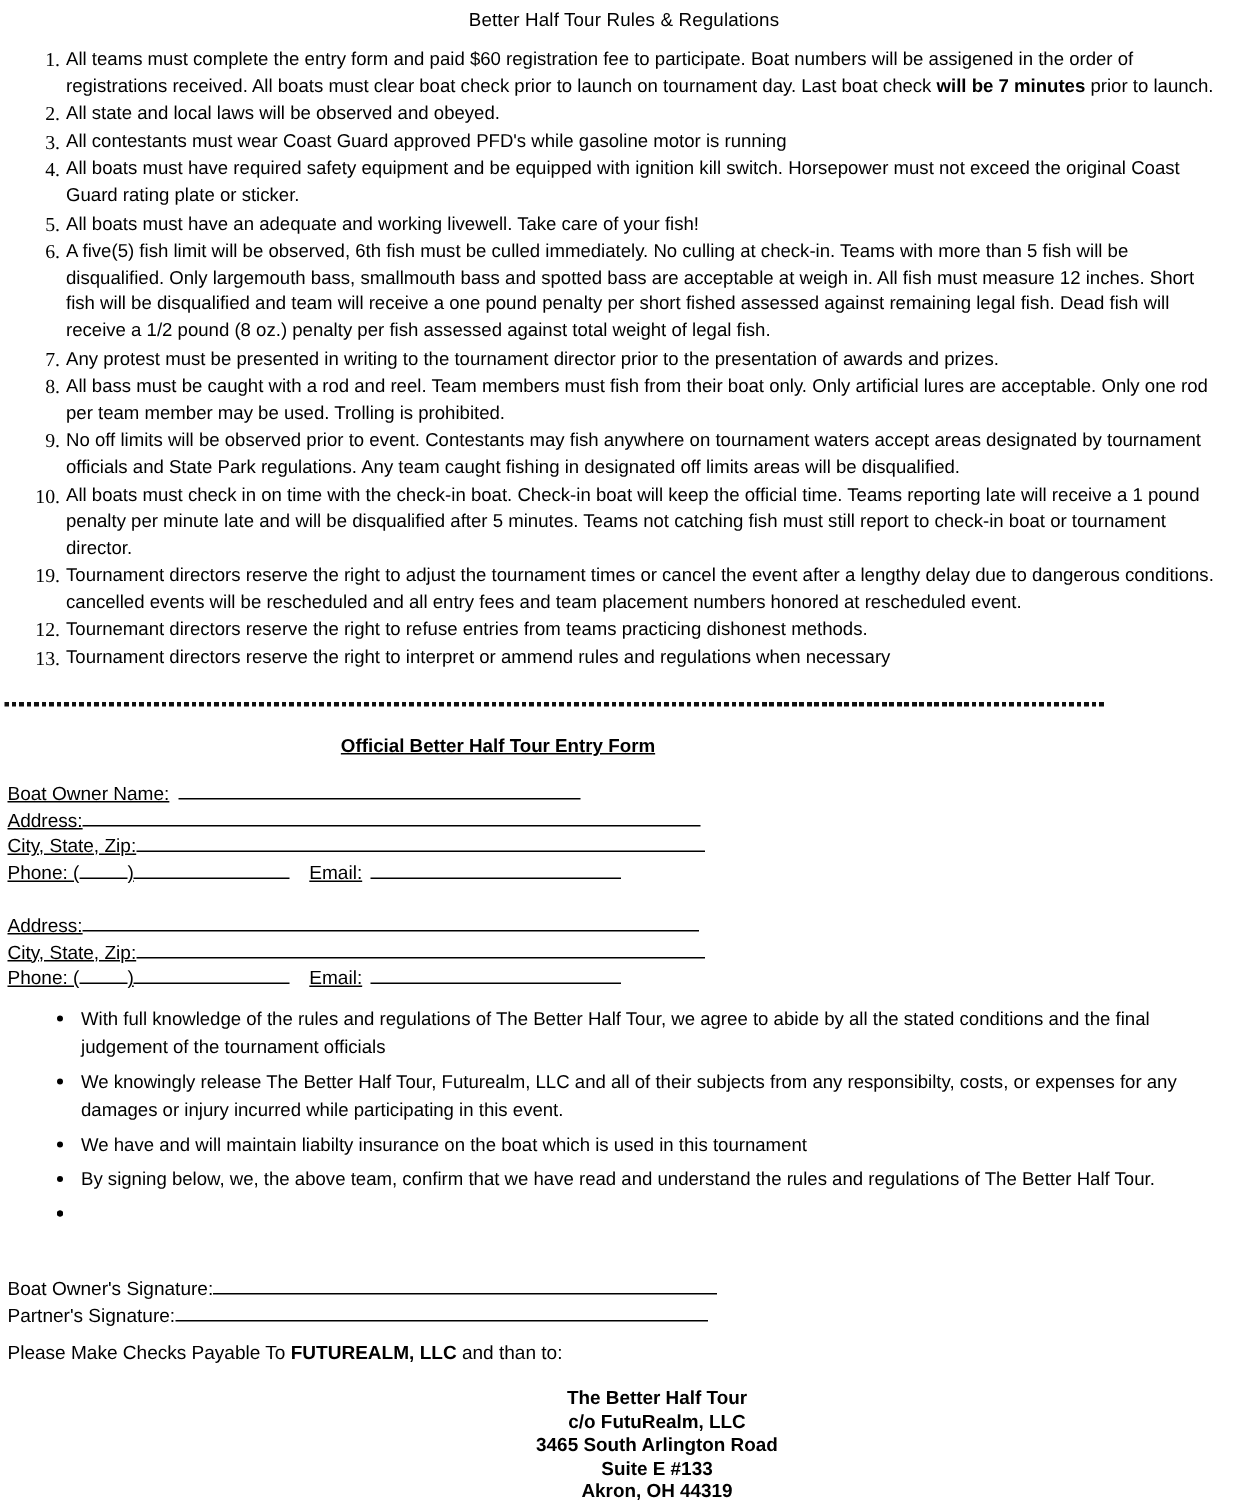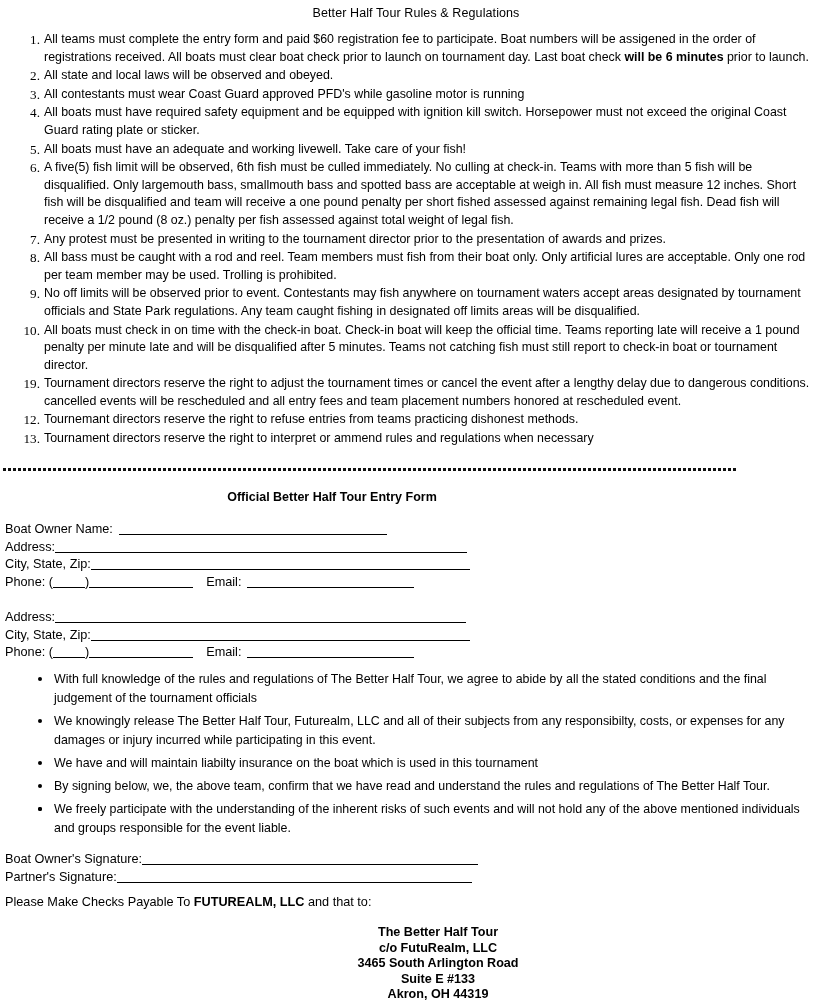--- a/index.html
+++ b/index.html
@@ -79,28 +79,29 @@
       #ffffff 3px, #ffffff 5px
     );
   }
 
   
   .entry-wrap {
     position: absolute;
     left: 0;
     top: 484px;
     width: 664px;
+    text-decoration: underline;
   }
   .fields {
     margin-top: 17px;
     padding-left: 5px;
   }
   .frow {
     display: flex;
-    align-items: center;
+    align-items: flex-start;
     font-size: 12.7px;
     line-height: 17.5px;
     white-space: nowrap;
   }
   .flabel { flex: 0 0 auto; }
   .rule-line {
     display: inline-block;
     border-bottom: 1.6px solid #000;
     height: 11px;
     margin-bottom: 1px;
@@ -176,21 +177,21 @@
 </head>
 <body>
 
 <div class="page">
 
   <h1 class="doc-title">Better Half Tour Rules &amp; Regulations</h1>
 
   <ol class="rules">
     <li>
       <span class="num">1.</span>
-      <span class="txt"><span>All teams must complete the entry form and paid $60 registration fee to participate. Boat numbers will be assigened in the order of registrations received. All boats must clear boat check prior to launch on tournament day. Last boat check </span><b>will be 6 minutes</b><span> prior to launch.</span></span>
+      <span class="txt"><span>All teams must complete the entry form and paid $60 registration fee to participate. Boat numbers will be assigened in the order of registrations received. All boats must clear boat check prior to launch on tournament day. Last boat check </span><b>will be 7 minutes</b><span> prior to launch.</span></span>
     </li>
     <li>
       <span class="num">2.</span>
       <span class="txt">All state and local laws will be observed and obeyed.</span>
     </li>
     <li>
       <span class="num">3.</span>
       <span class="txt">All contestants must wear Coast Guard approved PFD's while gasoline motor is running</span>
     </li>
     <li>
@@ -305,36 +306,35 @@
     </li>
     <li>
       <span class="dot"></span>
       <span>By signing below, we, the above team, confirm that we have read and understand the rules and regulations of The Better Half Tour.</span>
     </li>
     <li>
       <span class="dot"></span>
     </li>
     <li>
       <span class="dot"></span>
-      <span>We freely participate with the understanding of the inherent risks of such events and will not hold any of the above mentioned individuals and groups responsible for the event liable.</span>
     </li>
   </ul>
 
   <div class="signatures">
     <div class="frow">
       <span class="flabel">Boat Owner's Signature:</span>
       <span class="rule-line" style="width:336px"></span>
     </div>
     <div class="frow">
       <span class="flabel">Partner's Signature:</span>
       <span class="rule-line" style="width:355px"></span>
     </div>
   </div>
 
-  <div class="checks"><span>Please Make Checks Payable To </span><b>FUTUREALM, LLC</b><span> and that to:</span></div>
+  <div class="checks"><span>Please Make Checks Payable To </span><b>FUTUREALM, LLC</b><span> and than to:</span></div>
 
   <div class="mailing">
     <div>The Better Half Tour</div>
     <div>c/o FutuRealm, LLC</div>
     <div>3465 South Arlington Road</div>
     <div>Suite E #133</div>
     <div>Akron, OH 44319</div>
   </div>
 
 </div>

